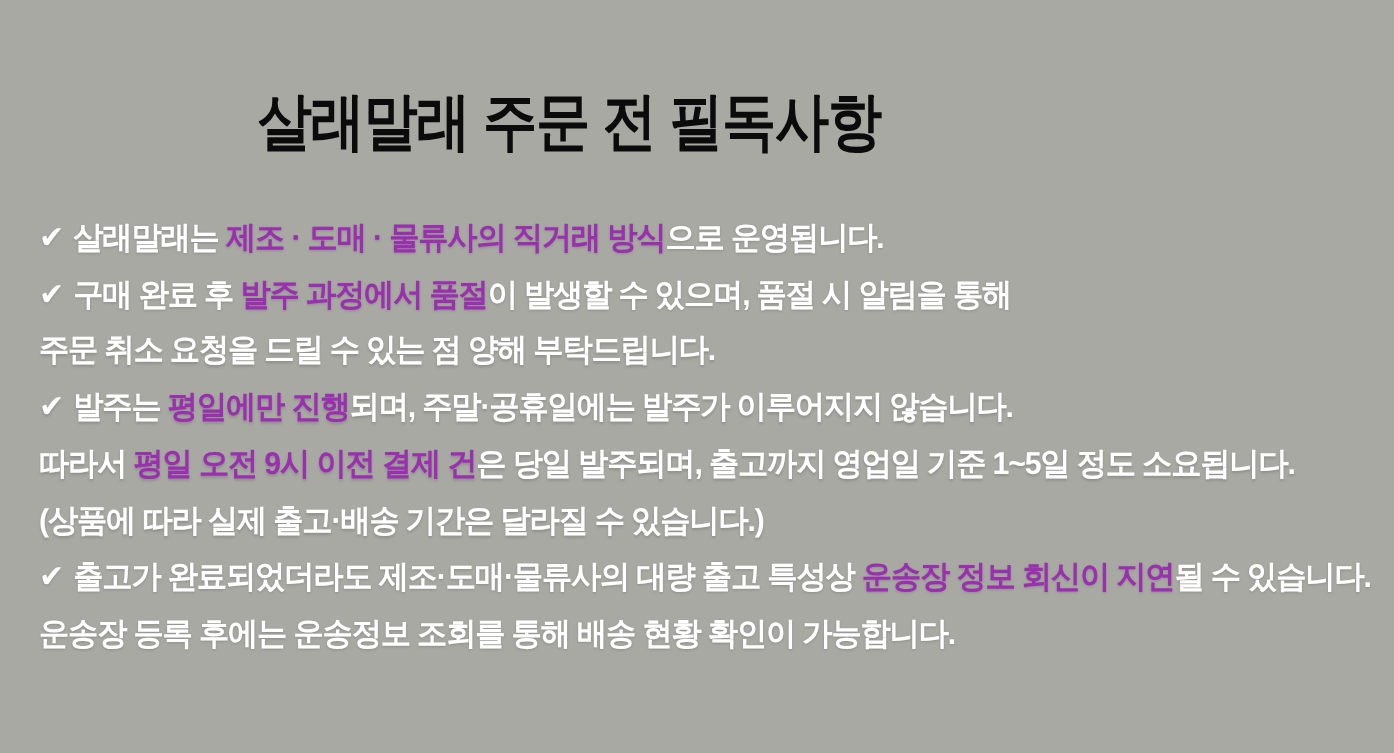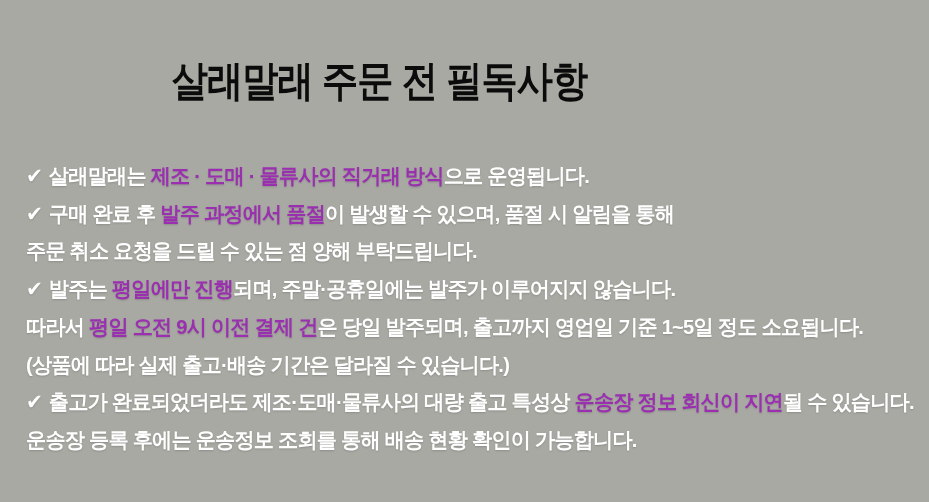--- a/index.html
+++ b/index.html
@@ -26,21 +26,21 @@
     text-align: center;
     font-size: 42px;
     font-weight: 800;
     letter-spacing: -1px;
     color: var(--title, #0b0b0b);
     transform: scaleX(0.86);
     transform-origin: center top;
     white-space: nowrap;
   }
   .lines {
-    margin-top: 51px;
+    margin-top: 34px;
     padding: 0 26px;
   }
   .line {
     font-size: 21px;
     font-weight: 700;
     line-height: 37.7px;
     letter-spacing: -0.8px;
     color: var(--fg, #ffffff);
     white-space: nowrap;
     transform: scaleX(0.96);

